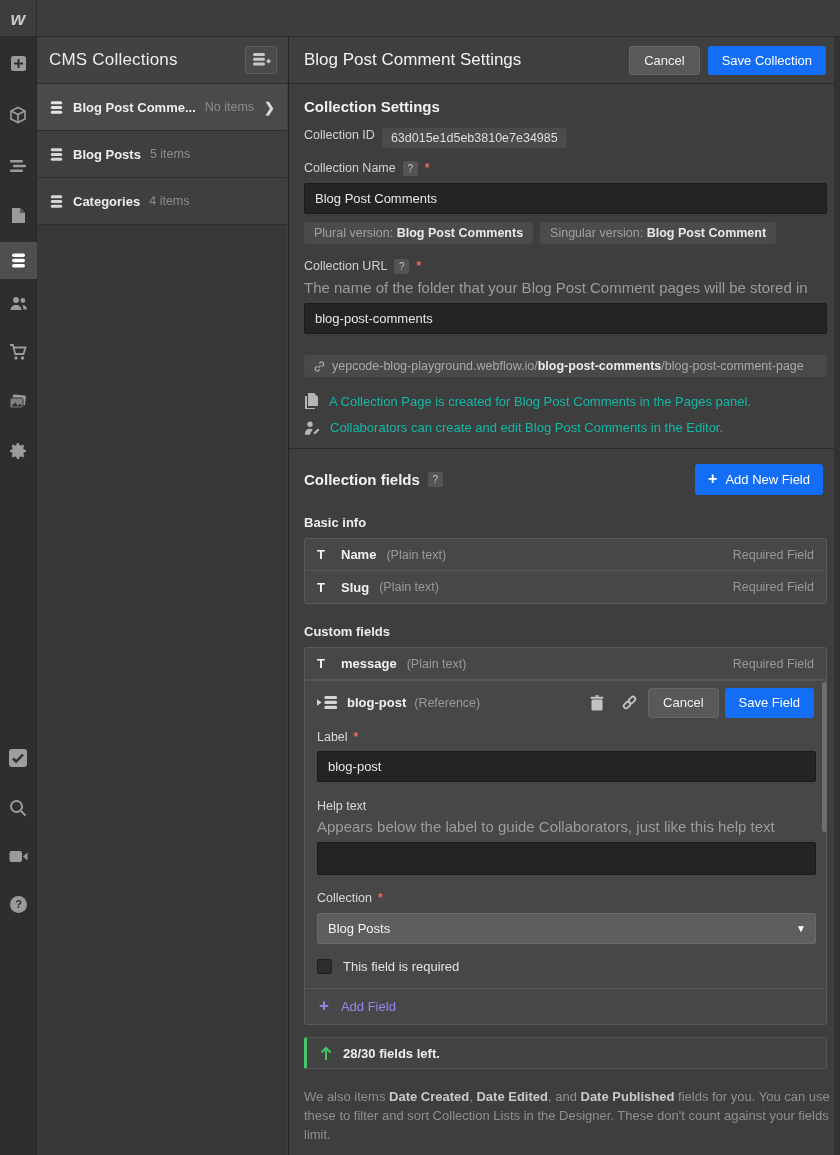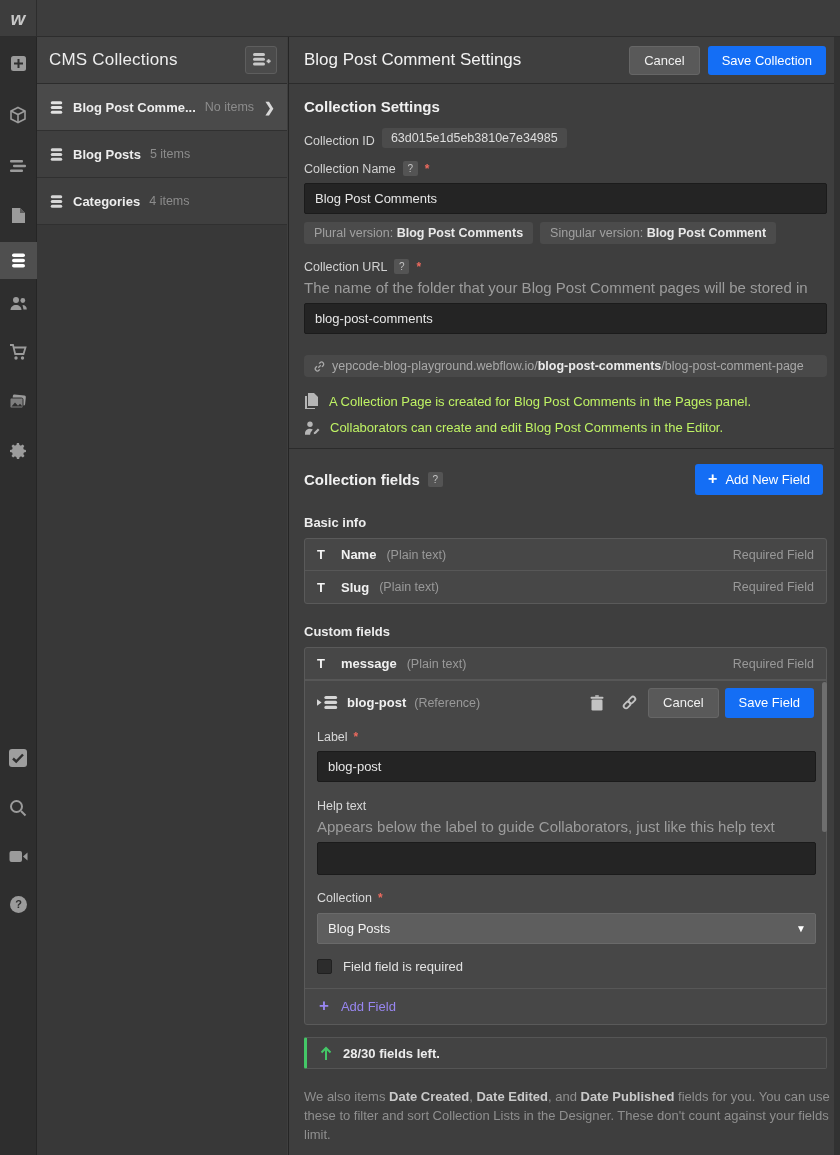--- a/index.html
+++ b/index.html
@@ -37,40 +37,40 @@
   .main-header { height:47px; background:#3f3f3f; border-bottom:1px solid #2b2b2b; display:flex; align-items:center; padding:0 8px 0 15px; }
   .main-title { flex:1; font-size:17px; color:#f2f2f2; font-weight:400; }
   .btn { border:none; border-radius:3px; font-family:"Liberation Sans", sans-serif; font-size:13px; cursor:pointer;
          height:29px; display:inline-flex; align-items:center; justify-content:center; }
   .btn-gray { background:#595959; color:#f0f0f0; padding:0 14px; border:1px solid #666; }
   .btn-blue { background:#146ef5; color:#ffffff; padding:0 14px; }
   .main-header .btn-gray { margin-right:8px; }
 
   .content { padding:14px 11px 0 15px; }
   .h2 { font-size:15px; font-weight:bold; color:#f0f0f0; }
-  .label-row { display:flex; align-items:flex-end; gap:7px; margin-top:13px; }
+  .label-row { display:flex; align-items:flex-start; gap:7px; margin-top:13px; }
   .lbl { font-size:12.5px; color:#d2d2d2; }
   .qbadge { width:15px; height:15px; background:#545454; border-radius:2px; color:#c4c4c4; font-size:10px;
             display:inline-flex; align-items:center; justify-content:center; cursor:pointer; }
   .req { color:#ec6a5e; font-size:12px; font-weight:bold; }
   .dim { color:#9c9c9c; }
   .idpill { background:#4b4b4b; border-radius:3px; padding:3px 9px; font-size:12.5px; color:#dedede; }
 
   .tinput { width:523px; height:31px; background:#242424; border:1px solid #1b1b1b; border-radius:2px; color:#e6e6e6;
             font-size:13px; padding:0 10px; font-family:"Liberation Sans", sans-serif; margin-top:7px; display:block; }
   .pill-row { display:flex; gap:7px; margin-top:8px; }
   .pill { background:#4b4b4b; border-radius:3px; padding:4px 10px; font-size:12.5px; }
   .pill .dim { color:#a0a0a0; }
   .pill .val { color:#e8e8e8; font-weight:bold; }
   .helpline { font-size:15px; color:#9c9c9c; margin-top:5px; }
   .urlpill { margin-top:21px; width:523px; background:#494949; border-radius:4px; padding:4px 9px; font-size:12.5px;
              color:#a8a8a8; display:flex; align-items:center; gap:6px; white-space:nowrap; overflow:hidden; }
   .urlpill .bold { color:#eaeaea; font-weight:bold; }
 
-  .note { display:flex; align-items:center; gap:10px; font-size:13px; color:#bef264; margin-top:11px; }
+  .note { display:flex; align-items:center; gap:10px; font-size:13px; color:#14b8a6; margin-top:11px; }
   .divider { height:1px; background:#2b2b2b; margin:13px -15px 0 -15px; }
 
   .fields-head { display:flex; align-items:center; margin-top:15px; }
   .fields-head .h2 { margin-right:8px; }
   .addnew { margin-left:auto; height:31px; padding:0 13px; gap:8px; font-size:13px; }
   .addnew .plus { font-size:16px; font-weight:bold; margin-top:-2px; }
 
   .h3 { font-size:13px; font-weight:bold; color:#ededed; margin-top:20px; }
   .group { margin-top:8px; width:523px; border:1px solid #5a5a5a; border-radius:3px; background:#474747; }
   .frow { height:32px; display:flex; align-items:center; gap:10px; padding:0 12px; border-bottom:1px solid #575757; cursor:pointer; }
@@ -405,21 +405,21 @@
           <span>Collection</span>
           <span class="req">*</span>
         </div>
         <div class="eselect">
           <span>Blog Posts</span>
           <span class="caret">▼</span>
         </div>
 
         <div class="checkrow">
           <div class="checkbox"></div>
-          <span class="checklabel">Field field is required</span>
+          <span class="checklabel">This field is required</span>
         </div>
       </div>
 
       <div class="addfield-row">
         <span class="plus">+</span>
         <span class="txt">Add Field</span>
       </div>
     </div>
 
     <div class="banner">

